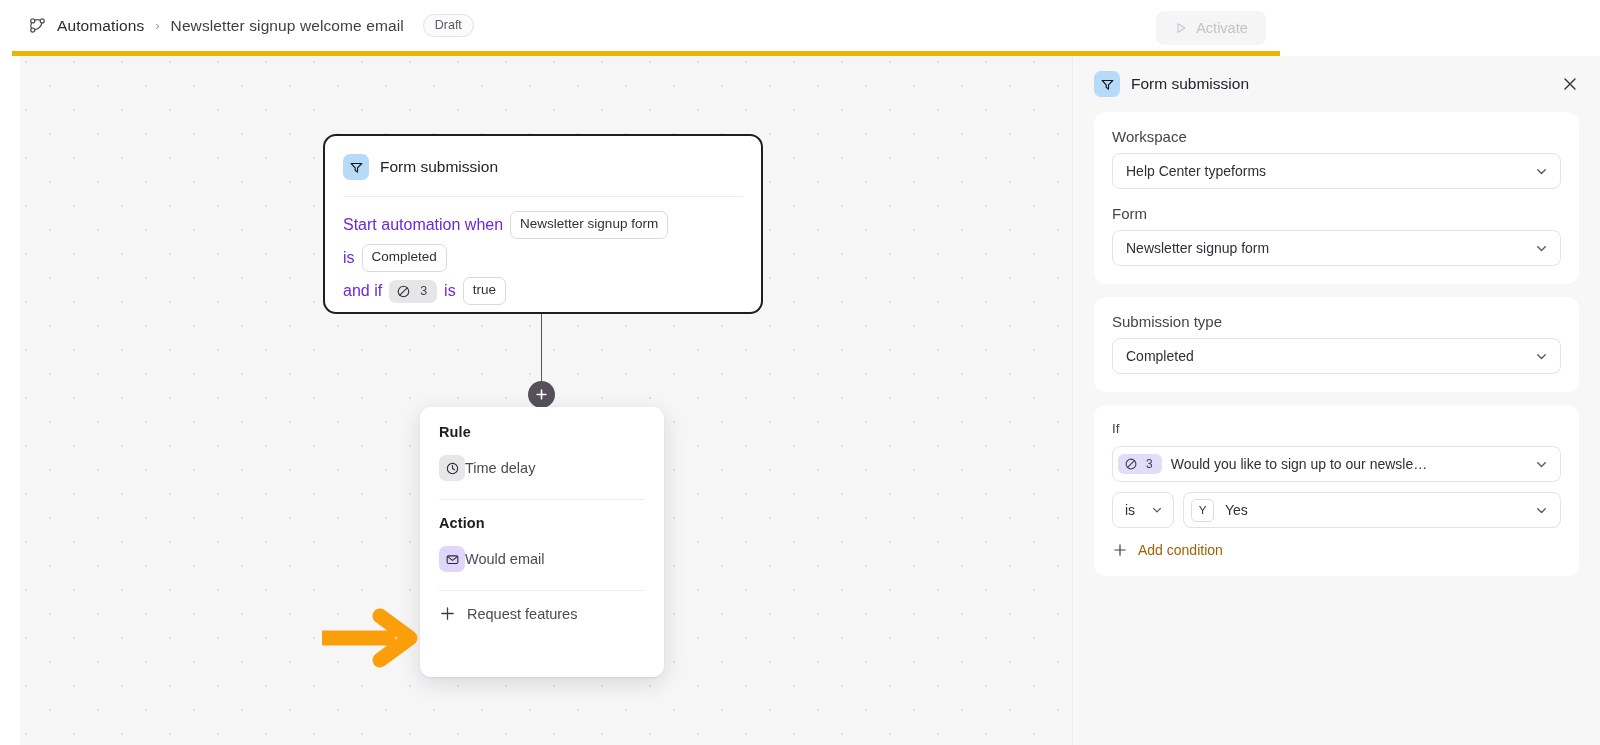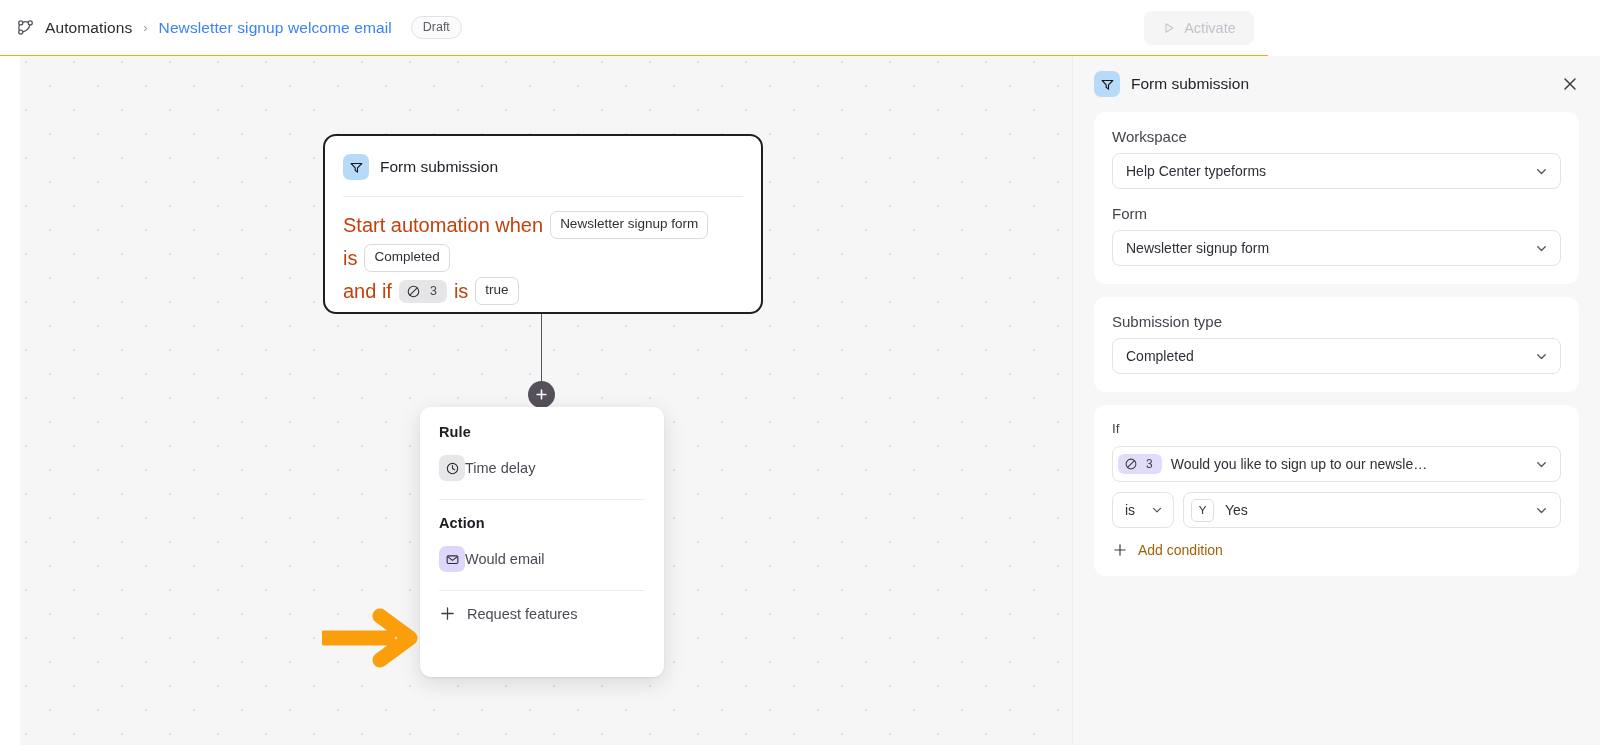--- a/index.html
+++ b/index.html
@@ -6,33 +6,33 @@
   html, body {
     width: 1600px; height: 745px;
     background: #ffffff;
     font-family: "Liberation Sans", sans-serif;
     overflow: hidden;
     -webkit-font-smoothing: antialiased;
   }
 
   
   #topbar {
-    position: absolute; left: 0; top: 0; width: 1268px; height: 56px;
+    position: absolute; left: 12px; top: 0; width: 1268px; height: 56px;
     background: #ffffff;
     display: flex; align-items: center;
-    border-bottom: 1px solid #eab308;
+    border-bottom: 5px solid #eab308;
   }
   #breadcrumb { display: flex; align-items: center; margin-left: 14px; gap: 9px; }
   .bc-icon { width: 22px; height: 22px; display: flex; align-items: center; justify-content: center; }
   .bc-link {
     font-size: 15.5px; color: #2b2b33; letter-spacing: .1px;
     cursor: pointer;
   }
   .bc-sep { font-size: 13px; color: #9a9aa3; padding: 0 2px; }
-  .bc-current { font-size: 15.5px; color: #3b82f6; letter-spacing: .1px; }
+  .bc-current { font-size: 15.5px; color: #404040; letter-spacing: .1px; }
   .bc-badge {
     margin-left: 10px;
     font-size: 12.5px; color: #5b5b66;
     border: 1px solid #e2e2e5; border-radius: 13px;
     padding: 3px 11px 4px; background: #fbfbfc;
   }
   #activate-btn {
     position: absolute; right: 14px; top: 11px;
     height: 34px; min-width: 110px;
     display: flex; align-items: center; justify-content: center; gap: 8px;
@@ -64,21 +64,21 @@
     padding: 16px 18px 0 18px;
   }
   .tc-head { display: flex; align-items: center; gap: 11px; height: 30px; }
   .tc-title { font-size: 15.5px; color: #22222a; }
   .tc-divider { height: 1px; background: #ececee; margin: 14px 0 0 0; }
   .tc-body { padding-top: 13px; }
   .tc-row {
     display: flex; align-items: center; flex-wrap: wrap;
     gap: 7px; min-height: 30px; margin-bottom: 3px;
   }
-  .tc-text { font-size: 20px; color: #c2410c; }
+  .tc-text { font-size: 16px; color: #6d28d9; }
   .tc-pill {
     font-size: 13.5px; color: #2f2f38;
     border: 1px solid #d9d9de; border-radius: 7px;
     background: #ffffff; padding: 5px 9px 6px;
     line-height: 1.1; cursor: pointer;
   }
   .tc-qbadge {
     display: inline-flex; align-items: center; gap: 9px;
     background: #e6e6e9; border-radius: 7px;
     padding: 4px 10px 4px 7px; cursor: pointer;

